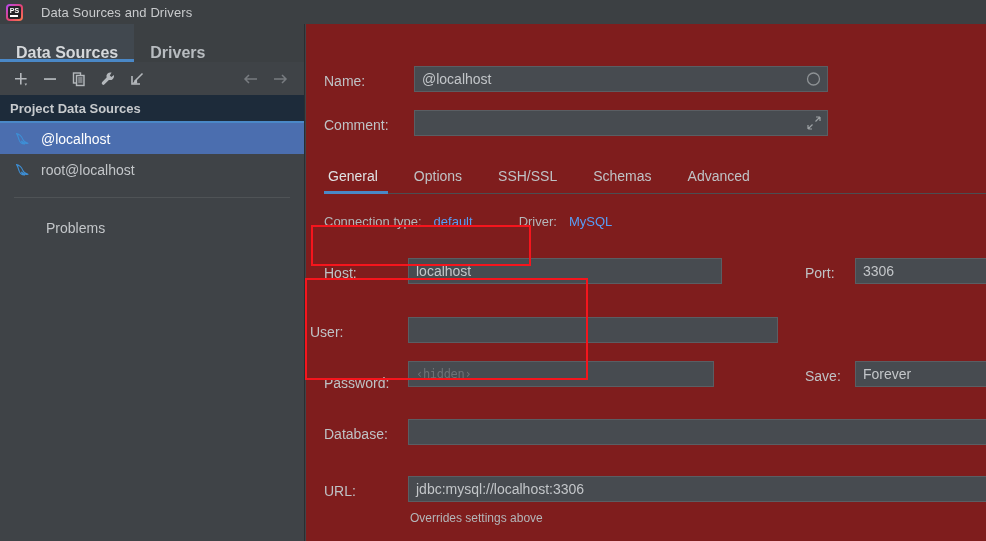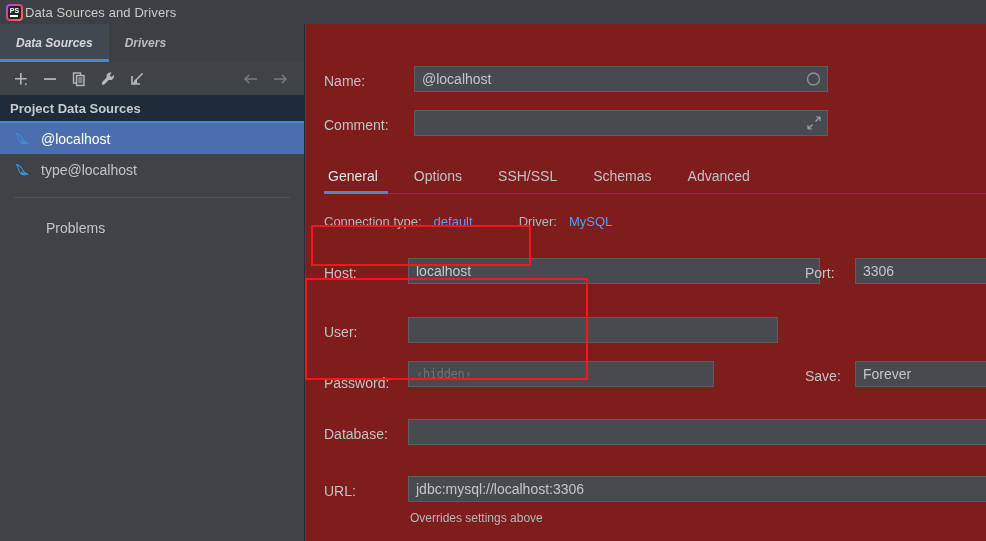--- a/index.html
+++ b/index.html
@@ -54,21 +54,21 @@
     text-align: center;
     font-family: "Liberation Sans", sans-serif;
   }
   .ps-logo .bar {
     position: absolute;
     left: 4px; top: 11px;
     width: 8px; height: 2px;
     background: #ffffff;
   }
   .titlebar-title {
-    margin-left: 2px;
+    margin-left: 18px;
     font-size: 13px;
     color: #c9cbcd;
     letter-spacing: .1px;
   }
 
   
   .left-panel {
     position: absolute;
     left: 0; top: 24px;
     width: 305px; height: 517px;
@@ -78,27 +78,26 @@
   }
   .ltabs {
     position: relative;
     height: 38px;
     background: #3c4043;
     display: flex;
     align-items: stretch;
   }
   .ltab {
     display: flex;
-    align-items: center;
+    align-items: flex-end;
     padding: 0 16px;
-    font-size: 12px;
+    font-size: 16px;
     color: #b8bcc0;
     position: relative;
     cursor: default;
-    font-style: italic;
   }
   .ltab.active {
     background: #41484f;
     color: #d5d8db;
     font-weight: bold;
   }
   .ltab.active::after {
     content: "";
     position: absolute;
     left: 0; right: 0; bottom: 0;
@@ -342,21 +341,21 @@
       </div>
       <div class="ds-item">
         <span class="dolphin">
           <svg width="17" height="17" viewBox="0 0 17 17">
             <path d="M2.5 3.5 c3 0.6 5.2 3 6.2 5.6 c0.9 2.3 2.6 3.6 5.3 4.2
                      c-2.8 0.6 -4.9 -0.3 -6.4 -2.1 c0.5 1.4 1.6 2.3 3 2.8
                      c-2.6 0.1 -4.4 -1.3 -5.3 -3.6 C4.5 7.6 3.7 5.3 2.5 3.5 z" fill="none" stroke="#3d8fd6" stroke-width="1.1" stroke-linejoin="round"></path>
             <circle cx="4" cy="4.6" r="0.9" fill="#3d8fd6"></circle>
           </svg>
         </span>
-        <span>type@localhost</span>
+        <span>root@localhost</span>
       </div>
     </div>
 
     <div class="divider-line"></div>
 
     <div class="problems">
       <span>Problems</span>
     </div>
   </div>
 
@@ -403,29 +402,29 @@
 
     <div class="meta-row">
       <span>Connection type:</span>
       <span class="link">default</span>
       <span class="meta-gap"></span>
       <span>Driver:</span>
       <span class="link">MySQL</span>
     </div>
 
     <div class="flabel" style="position:absolute; left:18px; top:241px;">Host:</div>
-    <div class="field" style="position:absolute; left:102px; top:234px; width:412px;">
+    <div class="field" style="position:absolute; left:102px; top:234px; width:314px;">
       <span>localhost</span>
     </div>
     <div class="flabel" style="position:absolute; left:499px; top:241px;">Port:</div>
     <div class="field" style="position:absolute; left:549px; top:234px; width:160px;">
       <span>3306</span>
     </div>
 
-    <div class="flabel" style="position:absolute; left:18px; top:300px;text-align:right;">User:</div>
+    <div class="flabel" style="position:absolute; left:4px; top:300px;text-align:right;">User:</div>
     <div class="field" style="position:absolute; left:102px; top:293px; width:370px;">
       <span></span>
     </div>
 
     <div class="flabel" style="position:absolute; left:18px; top:344px;margin-top:7px;">Password:</div>
     <div class="field" style="position:absolute; left:102px; top:337px; width:306px;">
       <span class="ph">‹hidden›</span>
     </div>
     <div class="flabel" style="position:absolute; left:499px; top:344px;">Save:</div>
     <div class="field" style="position:absolute; left:549px; top:337px; width:160px;">

